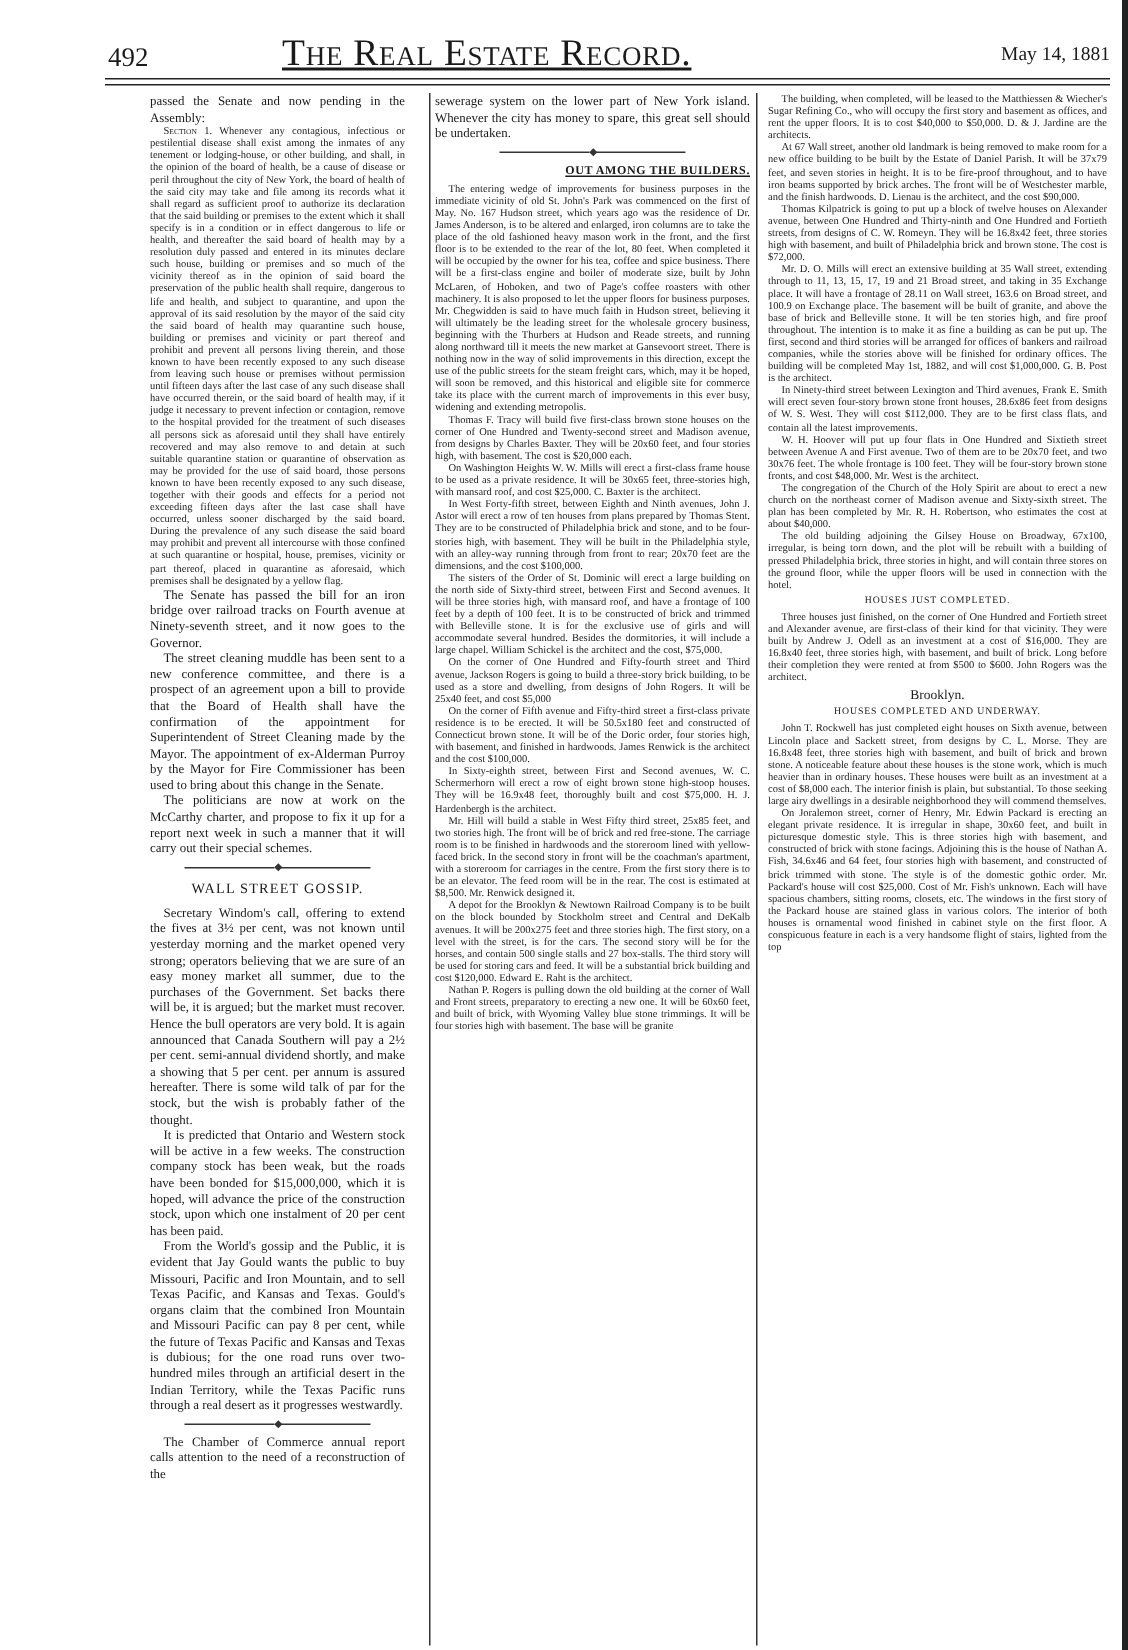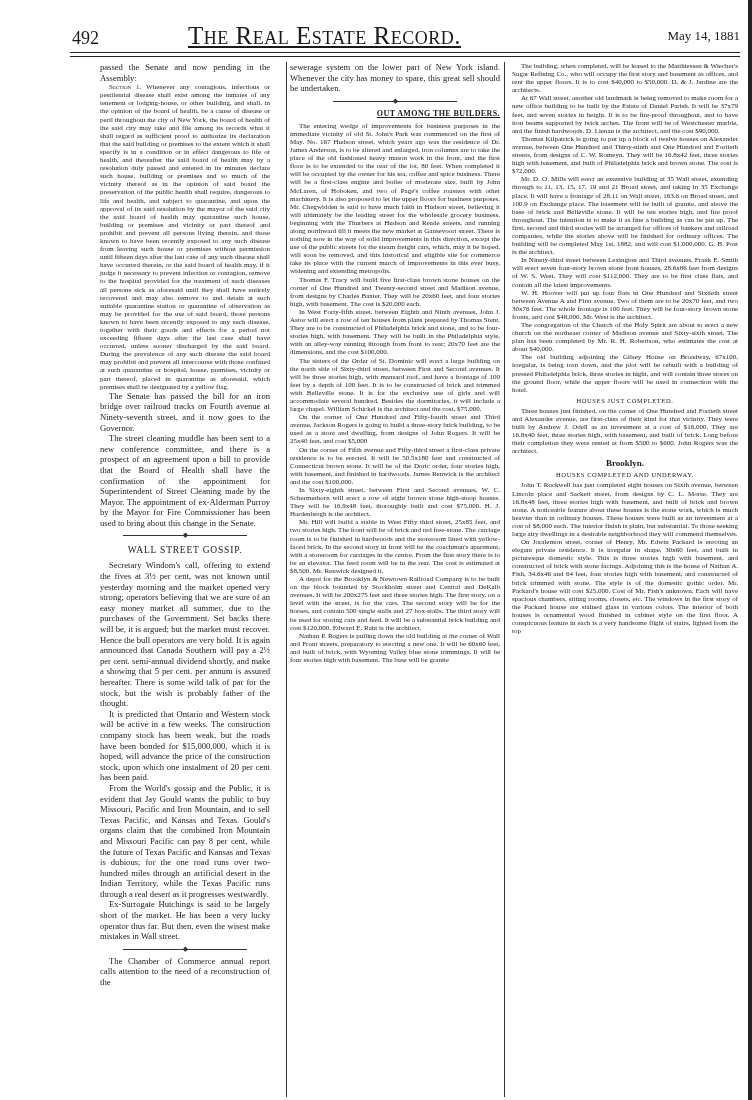--- a/index.html
+++ b/index.html
@@ -17,21 +17,21 @@
   .vline { position:absolute; top:62px; height:1035px; border-left:1px solid #333; }
   .v1 { left:286px; } .v2 { left:504px; }
   .edge { position:absolute; top:0; right:0; width:4px; height:1100px; background:#222; }
   .big { font-size:8.6px; line-height:10.6px; margin:0; }
   .small { font-size:7px; line-height:8.1px; margin:0; }
   p { margin:0 0 3px 0; text-indent:9px; }
   p.noindent { text-indent:0; }
   h2 { font-size:9.5px; font-weight:normal; text-align:center; letter-spacing:0.8px; margin:6px 0 5px 0; }
   h3 { font-size:8px; font-weight:bold; text-align:right; letter-spacing:0.4px; margin:4px 0 4px 0;text-decoration:underline; }
   h4 { font-size:6.5px; font-weight:normal; text-align:center; letter-spacing:0.6px; margin:3px 0 3px 0; }
-  h5 { font-size:9px; font-weight:bold; text-align:center; margin:3px 0 2px 0; }
+  h5 { font-size:9px; font-weight:normal; text-align:center; margin:3px 0 2px 0; }
   .orn { text-align:center; font-size:7px; letter-spacing:-1px; margin:3px 0; color:#333; }
   .orn span { display:inline-block; width:60px; border-top:1px solid #333; vertical-align:middle; }
   .section-lbl { font-variant:small-caps; }
 </style>
 </head>
 <body>
 
 <div class="edge"></div>
 
 <div class="header">
@@ -43,36 +43,37 @@
 <div class="rule r2"></div>
 
 <div class="vline v1"></div>
 <div class="vline v2"></div>
 
 <div class="col col1">
   <p class="big noindent">passed the Senate and now pending in the Assembly:</p>
   <p class="small"><span class="section-lbl">Section 1.</span> <span>Whenever any contagious, infectious or pestilential disease shall exist among the inmates of any tenement or lodging-house, or other building, and shall, in the opinion of the board of health, be a cause of disease or peril throughout the city of New York, the board of health of the said city may take and file among its records what it shall regard as sufficient proof to authorize its declaration that the said building or premises to the extent which it shall specify is in a condition or in effect dangerous to life or health, and thereafter the said board of health may by a resolution duly passed and entered in its minutes declare such house, building or premises and so much of the vicinity thereof as in the opinion of said board the preservation of the public health shall require, dangerous to life and health, and subject to quarantine, and upon the approval of its said resolution by the mayor of the said city the said board of health may quarantine such house, building or premises and vicinity or part thereof and prohibit and prevent all persons living therein, and those known to have been recently exposed to any such disease from leaving such house or premises without permission until fifteen days after the last case of any such disease shall have occurred therein, or the said board of health may, if it judge it necessary to prevent infection or contagion, remove to the hospital provided for the treatment of such diseases all persons sick as aforesaid until they shall have entirely recovered and may also remove to and detain at such suitable quarantine station or quarantine of observation as may be provided for the use of said board, those persons known to have been recently exposed to any such disease, together with their goods and effects for a period not exceeding fifteen days after the last case shall have occurred, unless sooner discharged by the said board. During the prevalence of any such disease the said board may prohibit and prevent all intercourse with those confined at such quarantine or hospital, house, premises, vicinity or part thereof, placed in quarantine as aforesaid, which premises shall be designated by a yellow flag.</span></p>
   <p class="big">The Senate has passed the bill for an iron bridge over railroad tracks on Fourth avenue at Ninety-seventh street, and it now goes to the Governor.</p>
   <p class="big">The street cleaning muddle has been sent to a new conference committee, and there is a prospect of an agreement upon a bill to provide that the Board of Health shall have the confirmation of the appointment for Superintendent of Street Cleaning made by the Mayor. The appointment of ex-Alderman Purroy by the Mayor for Fire Commissioner has been used to bring about this change in the Senate.</p>
+  <p class="big">The politicians are now at work on the McCarthy charter, and propose to fix it up for a report next week in such a manner that it will carry out their special schemes.</p>
   <div class="orn"><span></span>◆<span></span></div>
   <h2>WALL STREET GOSSIP.</h2>
   <p class="big">Secretary Windom's call, offering to extend the fives at 3½ per cent, was not known until yesterday morning and the market opened very strong; operators believing that we are sure of an easy money market all summer, due to the purchases of the Government. Set backs there will be, it is argued; but the market must recover. Hence the bull operators are very bold. It is again announced that Canada Southern will pay a 2½ per cent. semi-annual dividend shortly, and make a showing that 5 per cent. per annum is assured hereafter. There is some wild talk of par for the stock, but the wish is probably father of the thought.</p>
   <p class="big">It is predicted that Ontario and Western stock will be active in a few weeks. The construction company stock has been weak, but the roads have been bonded for $15,000,000, which it is hoped, will advance the price of the construction stock, upon which one instalment of 20 per cent has been paid.</p>
   <p class="big">From the World's gossip and the Public, it is evident that Jay Gould wants the public to buy Missouri, Pacific and Iron Mountain, and to sell Texas Pacific, and Kansas and Texas. Gould's organs claim that the combined Iron Mountain and Missouri Pacific can pay 8 per cent, while the future of Texas Pacific and Kansas and Texas is dubious; for the one road runs over two-hundred miles through an artificial desert in the Indian Territory, while the Texas Pacific runs through a real desert as it progresses westwardly.</p>
-  <p class="big">Ex-Surrogate Hutchings is said to be largely short of the market. He has been a very lucky operator thus far. But then, even the wisest make mistakes in Wall street.</p>
   <div class="orn"><span></span>◆<span></span></div>
   <p class="big">The Chamber of Commerce annual report calls attention to the need of a reconstruction of the</p>
 </div>
 
 <div class="col col2">
   <p class="big noindent">sewerage system on the lower part of New York island. Whenever the city has money to spare, this great sell should be undertaken.</p>
   <div class="orn"><span></span>◆<span></span></div>
   <h3>OUT AMONG THE BUILDERS.</h3>
   <p class="small">The entering wedge of improvements for business purposes in the immediate vicinity of old St. John's Park was commenced on the first of May. No. 167 Hudson street, which years ago was the residence of Dr. James Anderson, is to be altered and enlarged, iron columns are to take the place of the old fashioned heavy mason work in the front, and the first floor is to be extended to the rear of the lot, 80 feet. When completed it will be occupied by the owner for his tea, coffee and spice business. There will be a first-class engine and boiler of moderate size, built by John McLaren, of Hoboken, and two of Page's coffee roasters with other machinery. It is also proposed to let the upper floors for business purposes. Mr. Chegwidden is said to have much faith in Hudson street, believing it will ultimately be the leading street for the wholesale grocery business, beginning with the Thurbers at Hudson and Reade streets, and running along northward till it meets the new market at Gansevoort street. There is nothing now in the way of solid improvements in this direction, except the use of the public streets for the steam freight cars, which, may it be hoped, will soon be removed, and this historical and eligible site for commerce take its place with the current march of improvements in this ever busy, widening and extending metropolis.</p>
   <p class="small">Thomas F. Tracy will build five first-class brown stone houses on the corner of One Hundred and Twenty-second street and Madison avenue, from designs by Charles Baxter. They will be 20x60 feet, and four stories high, with basement. The cost is $20,000 each.</p>
+  <p class="small">On Washington Heights W. W. Mills will erect a first-class frame house to be used as a private residence. It will be 30x65 feet, three-stories high, with mansard roof, and cost $25,000. C. Baxter is the architect.</p>
   <p class="small">In West Forty-fifth street, between Eighth and Ninth avenues, John J. Astor will erect a row of ten houses from plans prepared by Thomas Stent. They are to be constructed of Philadelphia brick and stone, and to be four-stories high, with basement. They will be built in the Philadelphia style, with an alley-way running through from front to rear; 20x70 feet are the dimensions, and the cost $100,000.</p>
   <p class="small">The sisters of the Order of St. Dominic will erect a large building on the north side of Sixty-third street, between First and Second avenues. It will be three stories high, with mansard roof, and have a frontage of 100 feet by a depth of 100 feet. It is to be constructed of brick and trimmed with Belleville stone. It is for the exclusive use of girls and will accommodate several hundred. Besides the dormitories, it will include a large chapel. William Schickel is the architect and the cost, $75,000.</p>
   <p class="small">On the corner of One Hundred and Fifty-fourth street and Third avenue, Jackson Rogers is going to build a three-story brick building, to be used as a store and dwelling, from designs of John Rogers. It will be 25x40 feet, and cost $5,000</p>
   <p class="small">On the corner of Fifth avenue and Fifty-third street a first-class private residence is to be erected. It will be 50.5x180 feet and constructed of Connecticut brown stone. It will be of the Doric order, four stories high, with basement, and finished in hardwoods. James Renwick is the architect and the cost $100,000.</p>
   <p class="small">In Sixty-eighth street, between First and Second avenues, W. C. Schermerhorn will erect a row of eight brown stone high-stoop houses. They will be 16.9x48 feet, thoroughly built and cost $75,000. H. J. Hardenbergh is the architect.</p>
   <p class="small">Mr. Hill will build a stable in West Fifty third street, 25x85 feet, and two stories high. The front will be of brick and red free-stone. The carriage room is to be finished in hardwoods and the storeroom lined with yellow-faced brick. In the second story in front will be the coachman's apartment, with a storeroom for carriages in the centre. From the first story there is to be an elevator. The feed room will be in the rear. The cost is estimated at $8,500. Mr. Renwick designed it.</p>
   <p class="small">A depot for the Brooklyn &amp; Newtown Railroad Company is to be built on the block bounded by Stockholm street and Central and DeKalb avenues. It will be 200x275 feet and three stories high. The first story, on a level with the street, is for the cars. The second story will be for the horses, and contain 500 single stalls and 27 box-stalls. The third story will be used for storing cars and feed. It will be a substantial brick building and cost $120,000. Edward E. Raht is the architect.</p>
   <p class="small">Nathan P. Rogers is pulling down the old building at the corner of Wall and Front streets, preparatory to erecting a new one. It will be 60x60 feet, and built of brick, with Wyoming Valley blue stone trimmings. It will be four stories high with basement. The base will be granite</p>
 </div>
 

